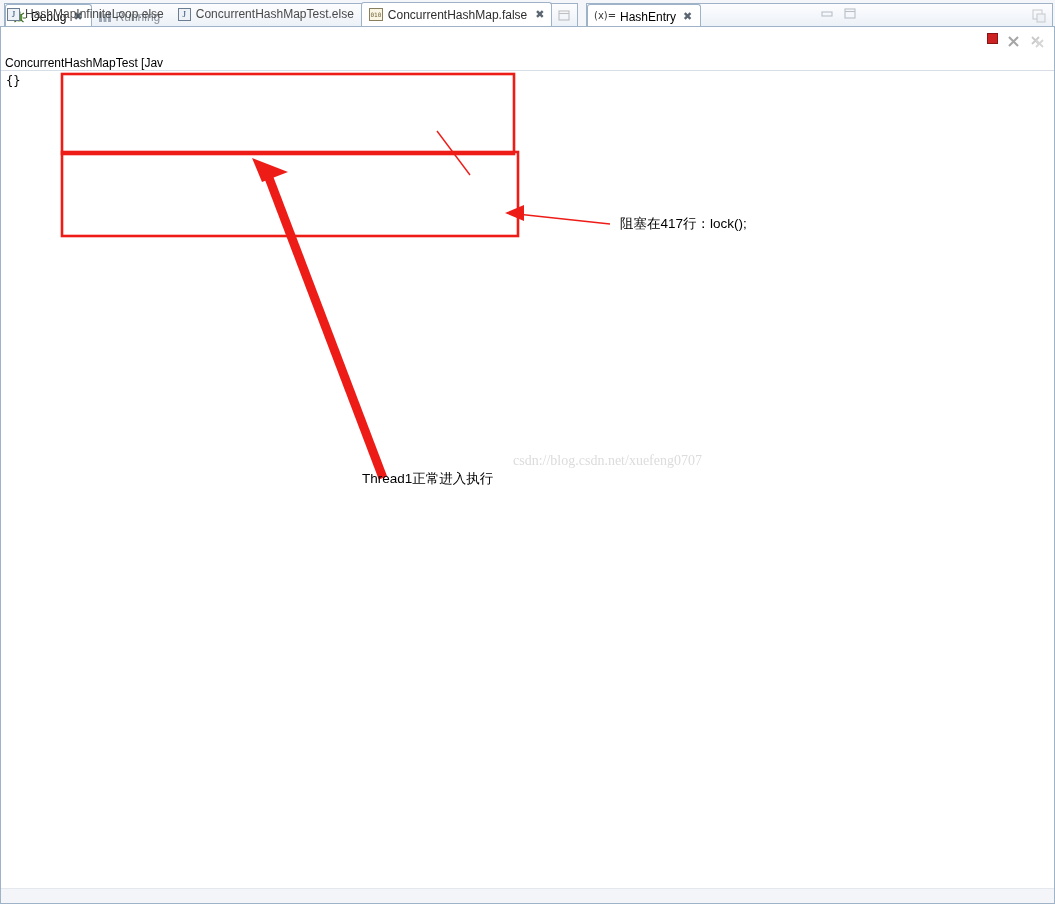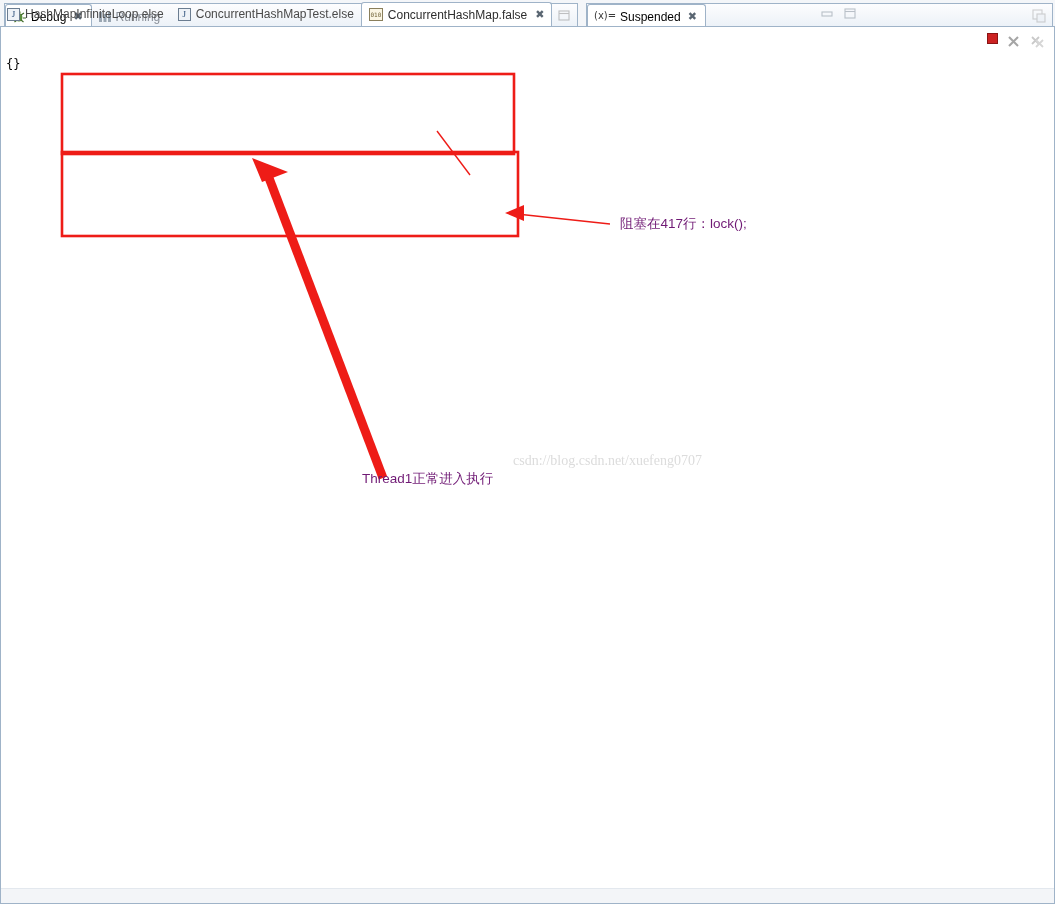--- a/index.html
+++ b/index.html
@@ -185,21 +185,21 @@
   .cns-title { padding:2px 4px 0 4px; font-size:12px; white-space:nowrap; overflow:hidden; border-bottom:1px solid #d8dee5; }
   .cns-out { padding:3px 5px; font-family:"DejaVu Sans Mono", monospace; font-size:12px; }
   .cns-bottom { position:absolute; left:0; right:0; bottom:0; height:15px; background:#f3f5f8; border-top:1px solid #e3e8ee; }
   .ico-console { width:13px; height:12px; border:1px solid #47617d; background:#cfe0f1; }
   .ico-outline { width:12px; height:12px; }
   .ico-tasks { width:12px; height:12px; border:1px solid #6f8a4f; background:#e7f1d8; }
 
   
   #overlay { position:absolute; left:0; top:0; width:1055px; height:904px; pointer-events:none; }
   .anno-text {
-    position:absolute; color:#701a75; font-size:13.5px; white-space:nowrap;
+    position:absolute; color:#000000; font-size:13.5px; white-space:nowrap;
     font-family:"Liberation Sans", sans-serif;
   }
   .watermark {
     position:absolute; color:#dcdcdc; font-size:14px;
     font-family:"Liberation Serif", serif; white-space:nowrap;
   }
 </style>
 </head>
 <body>
 
@@ -372,21 +372,21 @@
 
 <div class="panel" id="vars-view">
   <div class="panel-head">
     <div class="tabstrip">
       <div class="vtab active">
         <span class="ico" style="width:22px;">
           <svg width="22" height="13" viewBox="0 0 22 13">
             <text x="0" y="10" font-family="DejaVu Sans" font-size="10" fill="#3a3a3a">(x)=</text>
           </svg>
         </span>
-        <span>Suspended</span>
+        <span>HashEntry</span>
         <span class="closeX">✖</span>
       </div>
     </div>
     <div class="head-tools">
       <span class="titool">
         <svg width="16" height="16" viewBox="0 0 16 16">
           <rect x="2" y="2" width="9" height="9" fill="none" stroke="#9a9a9a" stroke-width="1.1"></rect>
           <rect x="6" y="6" width="8" height="8" fill="#e9eef4" stroke="#9a9a9a" stroke-width="1.1"></rect>
         </svg>
       </span>
@@ -638,20 +638,21 @@
             <path d="M2 2 L11 11 M11 2 L2 11" stroke="#6b6b6b" stroke-width="2.1"></path>
           </svg>
       </span>
       <span class="titool" style="opacity:.45">
         <svg width="15" height="14" viewBox="0 0 15 14">
           <path d="M2 2 L9 9 M9 2 L2 9" stroke="#8a8a8a" stroke-width="1.8"></path>
           <path d="M6 5 L13 12 M13 5 L6 12" stroke="#a6a6a6" stroke-width="1.8"></path>
         </svg>
       </span>
     </div>
+    <div class="cns-title">ConcurrentHashMapTest [Jav</div>
     <div class="cns-out">{}</div>
     <div class="cns-bottom"></div>
   </div>
 </div>
 
 <svg id="overlay">
 
   <rect x="62" y="74" width="452" height="80" fill="none" stroke="#ee1c17" stroke-width="2.6"></rect>
 
   <rect x="62" y="152" width="456" height="84" fill="none" stroke="#ee1c17" stroke-width="2.6"></rect>

